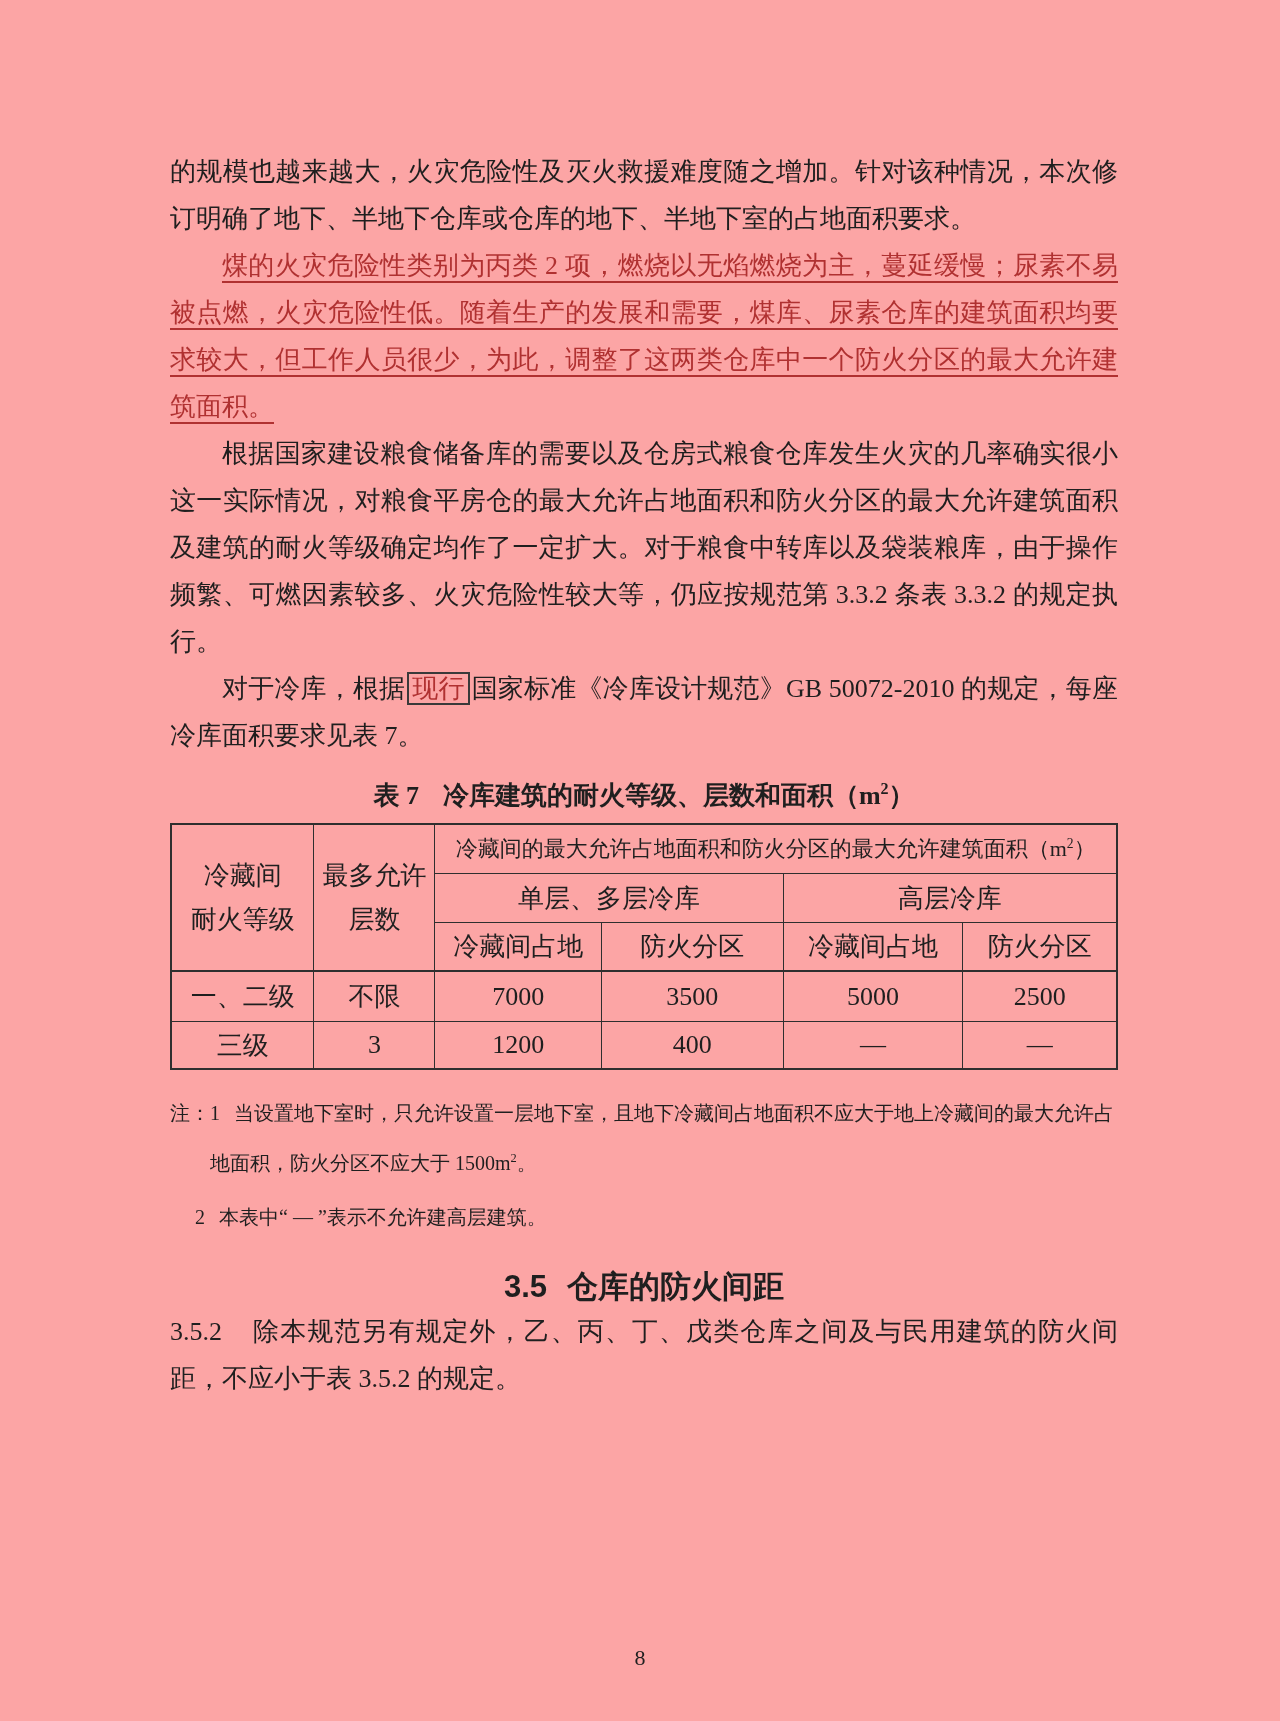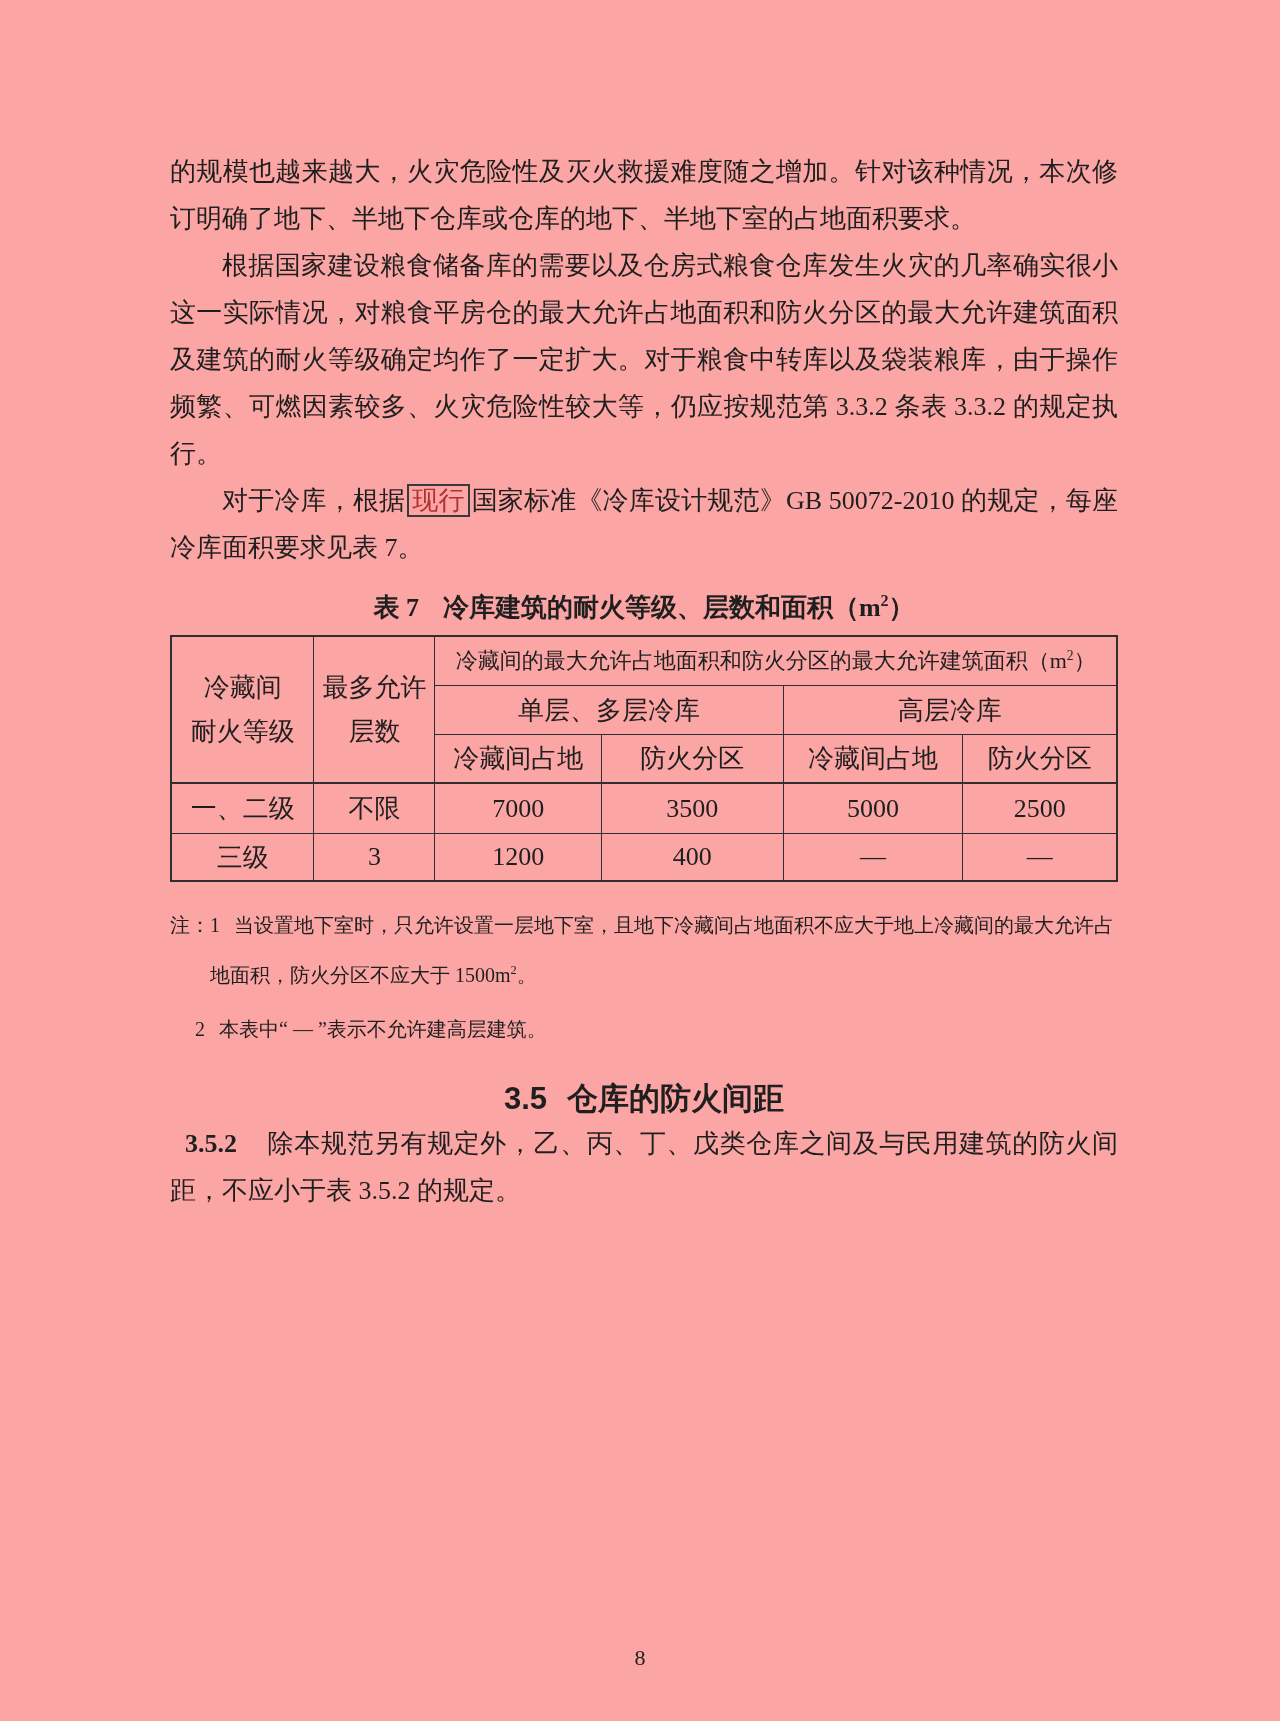--- a/index.html
+++ b/index.html
@@ -59,36 +59,37 @@
   .p-cotton { margin-top:10px; }
 
   .section-heading {
     margin:24px 0 0; text-align:center;
     font-family:"Liberation Sans","DejaVu Sans",sans-serif;
     font-size:31px; font-weight:bold; line-height:42px;
   }
   .hgap { display:inline-block; width:20px; }
 
   .clause { margin-top:26px; }
-  .clause-num { font-weight:bold;margin-left:15px; }
+  .clause-num { font-weight:normal; }
   .cgap { display:inline-block; width:30px; }
 
   .page-number {
     position:absolute; left:0; right:0; top:1645px;
     text-align:center; font-size:22px;
   }
 </style>
 </head>
 <body>
 
 <div class="page">
   <div class="content">
 
     <p class="body">的规模也越来越大，火灾危险性及灭火救援难度随之增加。针对该种情况，本次修订明确了地下、半地下仓库或仓库的地下、半地下室的占地面积要求。</p>
 
+    <p class="body indent red-ins">煤的火灾危险性类别为丙类 2 项，燃烧以无焰燃烧为主，蔓延缓慢；尿素不易被点燃，火灾危险性低。随着生产的发展和需要，煤库、尿素仓库的建筑面积均要求较大，但工作人员很少，为此，调整了这两类仓库中一个防火分区的最大允许建筑面积。</p>
 
     <p class="body indent">根据国家建设粮食储备库的需要以及仓房式粮食仓库发生火灾的几率确实很小这一实际情况，对粮食平房仓的最大允许占地面积和防火分区的最大允许建筑面积及建筑的耐火等级确定均作了一定扩大。对于粮食中转库以及袋装粮库，由于操作频繁、可燃因素较多、火灾危险性较大等，仍应按规范第 3.3.2 条表 3.3.2 的规定执行。</p>
 
     <p class="body indent"><span>对于冷库，根据</span><span class="rev-box">现行</span><span>国家标准《冷库设计规范》GB 50072-2010 的规定，每座冷库面积要求见表 7。</span></p>
 
     <div class="table-title"><span>表 7</span><span class="tgap"></span><span>冷库建筑的耐火等级、层数和面积（m</span><sup>2</sup><span>）</span></div>
 
     <table class="t7">
       <colgroup>
         <col style="width:15.1%">

